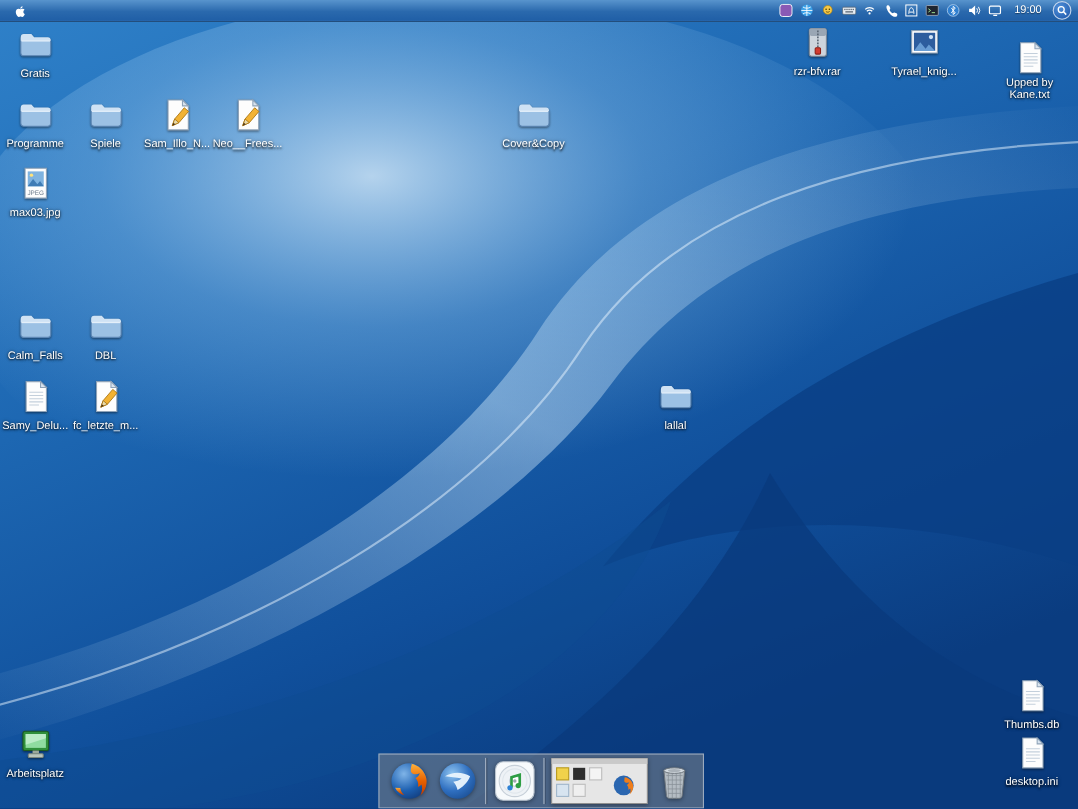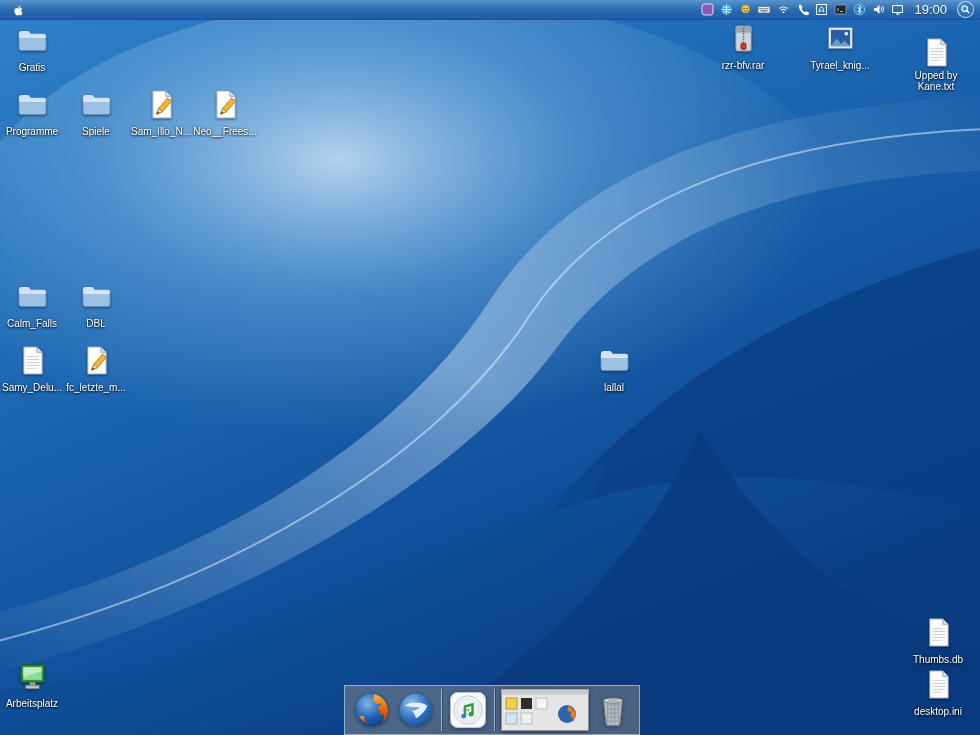--- a/index.html
+++ b/index.html
@@ -12,21 +12,21 @@
   
   .menubar{
     position:absolute;left:0;top:0;width:980px;height:19px;z-index:60;
     background:linear-gradient(#5894cd, #2a69ad 55%, #1f5ea6);
     border-bottom:1px solid rgba(7,41,82,.65);
     display:flex;align-items:center;
   }
   .apple-btn{padding:1px 10px 0 12px;display:flex;align-items:center;height:100%;}
   .tray{margin-left:auto;display:flex;align-items:center;gap:5px;padding-right:3px;height:100%;}
   .ti{width:14px;height:14px;display:flex;align-items:center;justify-content:center;}
-  .clock{color:#fff;font-size:13px;padding:0 5px;text-shadow:0 1px 1px rgba(0,0,0,.45);white-space:nowrap;}
+  .clock{color:#fff;font-size:10px;padding:0 5px;text-shadow:0 1px 1px rgba(0,0,0,.45);white-space:nowrap;}
   .spotlight{
     width:15px;height:15px;border-radius:50%;
     background:radial-gradient(circle at 35% 30%, #4f8fd8, #1c55a8);
     border:1px solid rgba(255,255,255,.7);
     display:flex;align-items:center;justify-content:center;margin-right:3px;
   }
   
   .dicon{
     position:absolute;width:64px;text-align:center;z-index:10;cursor:default;
   }
@@ -337,20 +337,32 @@
         <use href="#i-docpen"></use>
       </svg>
     <span class="lbl">Sam_Illo_N...</span>
   </div>
   <div class="dicon" style="left:193px;top:88px">
     <svg class="ig">
         <use href="#i-docpen"></use>
       </svg>
     <span class="lbl">Neo__Frees...</span>
   </div>
+  <div class="dicon" style="left:453px;top:88px">
+    <svg class="ig">
+        <use href="#i-folder"></use>
+      </svg>
+    <span class="lbl">Cover&amp;Copy</span>
+  </div>
+  <div class="dicon" style="left:0px;top:150px">
+    <svg class="ig">
+        <use href="#i-jpeg"></use>
+      </svg>
+    <span class="lbl">max03.jpg</span>
+  </div>
   <div class="dicon" style="left:0px;top:280px">
     <svg class="ig">
         <use href="#i-folder"></use>
       </svg>
     <span class="lbl">Calm_Falls</span>
   </div>
   <div class="dicon" style="left:64px;top:280px">
     <svg class="ig">
         <use href="#i-folder"></use>
       </svg>

